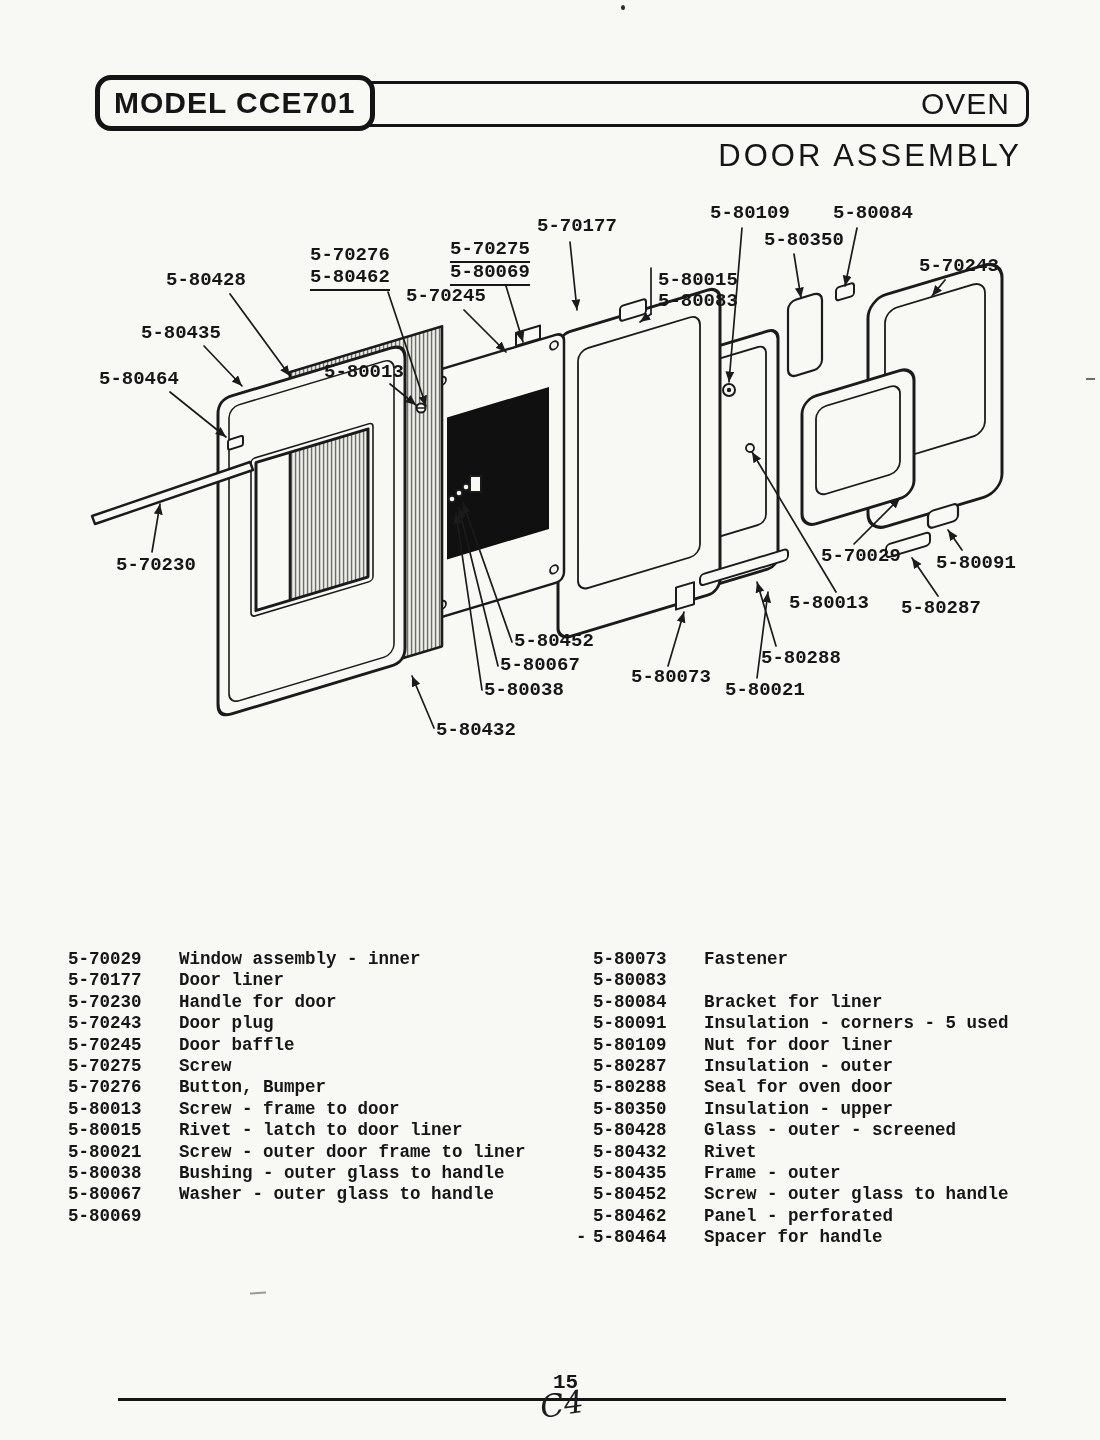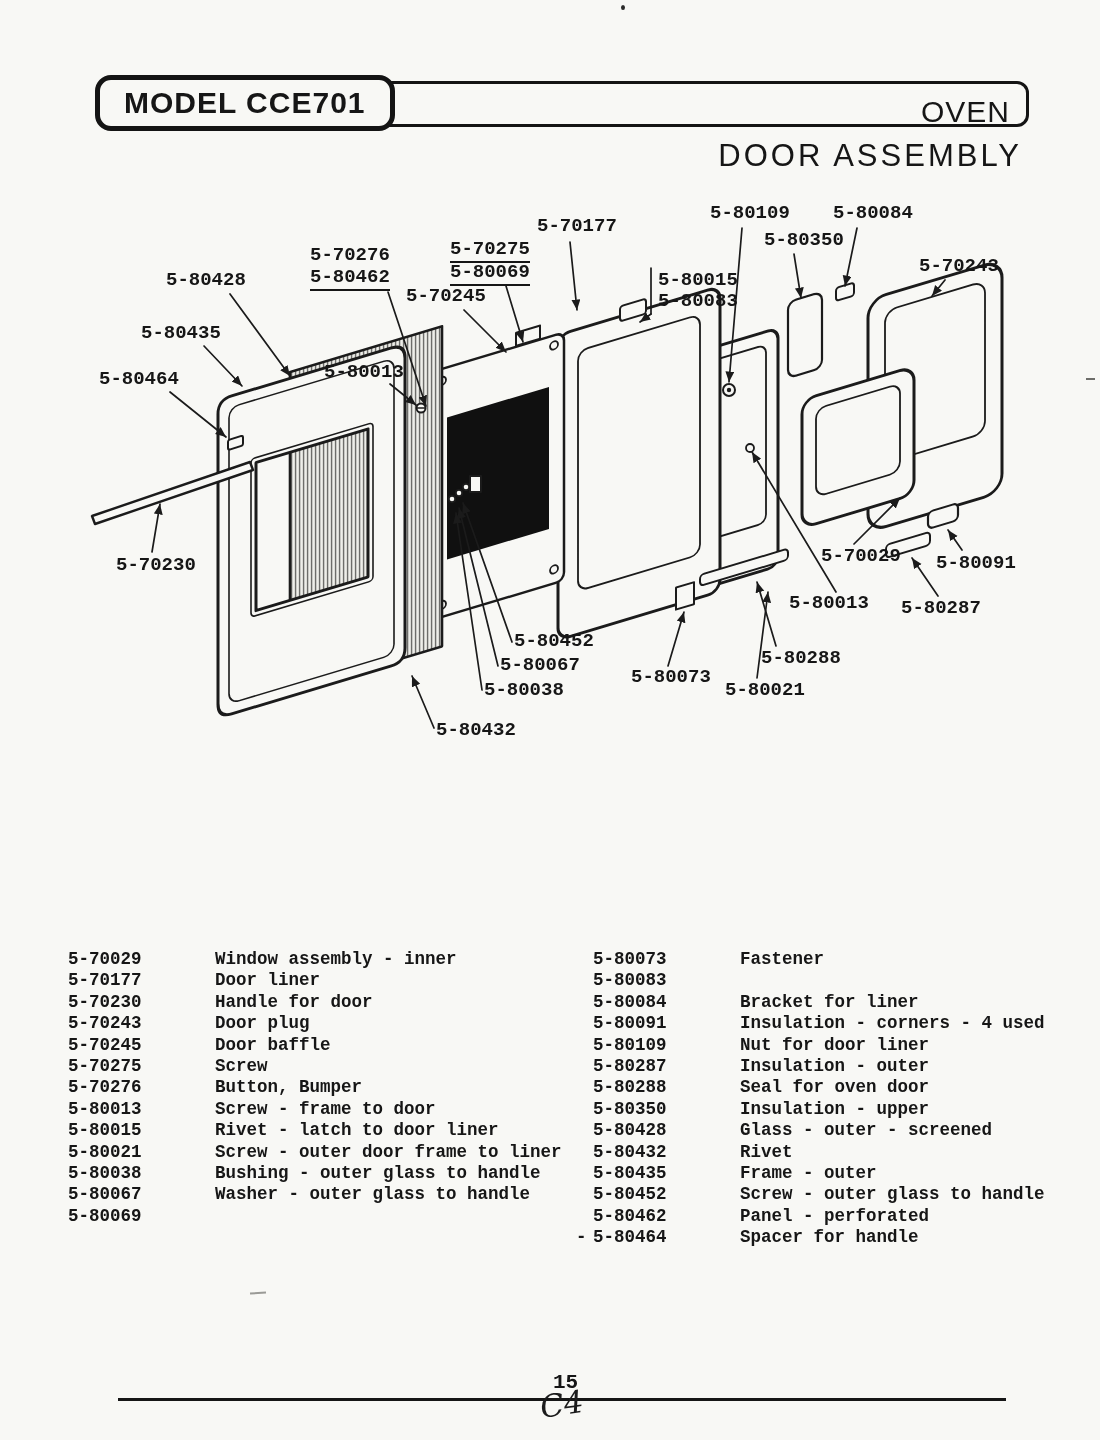--- a/index.html
+++ b/index.html
@@ -2,44 +2,44 @@
 <html><head>
 <meta charset="utf-8">
 <style>
   html,body{margin:0;padding:0;background:#e9e9e6;}
   .page{position:relative;width:1100px;height:1440px;background:#f8f8f5;color:#161616;
         font-family:"Liberation Sans",sans-serif;overflow:hidden;}
 
   
   .header-strip{position:absolute;left:97px;top:81px;width:926px;height:40px;
                 border:3px solid #141414;border-radius:12px;}
-  .model-box{position:absolute;left:-5px;top:-9px;height:46px;padding:0 24px;
+  .model-box{position:absolute;left:-5px;top:-9px;height:46px;padding:0 14px;
              border:5px solid #141414;border-radius:16px;background:#f8f8f5;
              display:flex;align-items:center;}
   .model-text{font-size:30px;font-weight:bold;letter-spacing:1px;white-space:nowrap;}
   .oven-label{position:absolute;right:16px;top:50%;transform:translateY(-50%);
-              font-size:30px;letter-spacing:1px;margin-top:8px;}
+              font-size:30px;letter-spacing:1px;}
   .assembly-title{position:absolute;right:78px;top:138px;font-size:31px;letter-spacing:3px;}
 
   
   .diagram{position:absolute;inset:0;}
   .art{position:absolute;left:0;top:0;}
   #callout-layer{position:absolute;inset:0;}
   .callout{position:absolute;font-family:"Liberation Mono",monospace;font-size:19px;
            font-weight:600;white-space:nowrap;color:#161616;}
   .callout.u{border-bottom:2px solid #161616;padding-bottom:1px;}
 
   
   .parts{position:absolute;top:949px;left:0;right:0;height:320px;}
   .col{position:absolute;top:0;}
   .part-row{position:relative;display:flex;height:21.4px;line-height:21.4px;
             font-family:"Liberation Mono",monospace;font-size:17.5px;font-weight:600;
             white-space:nowrap;}
   .part-num{flex:none;width:111px;}
-  .part-desc{flex:1;margin-left:36px;}
+  .part-desc{flex:1;}
   .part-prefix{position:absolute;left:-17px;top:0;}
 
   
   .footer-line{position:absolute;top:1398px;left:118px;width:888px;height:3px;background:#161616;}
   .page-num{position:absolute;top:1371px;left:553px;font-family:"Liberation Mono",monospace;
             font-size:21px;font-weight:600;}
   .hand-mark{position:absolute;top:1386px;left:540px;font-family:"DejaVu Serif",serif;
              font-style:italic;font-size:31px;transform:rotate(-8deg);color:#1c1c1c;}
 
   
@@ -273,21 +273,21 @@
         </div>
         <div class="part-row">
           <span class="part-num">5-80083</span>
         </div>
         <div class="part-row">
           <span class="part-num">5-80084</span>
           <span class="part-desc">Bracket for liner</span>
         </div>
         <div class="part-row">
           <span class="part-num">5-80091</span>
-          <span class="part-desc">Insulation - corners - 4 used</span>
+          <span class="part-desc">Insulation - corners - 5 used</span>
         </div>
         <div class="part-row">
           <span class="part-num">5-80109</span>
           <span class="part-desc">Nut for door liner</span>
         </div>
         <div class="part-row">
           <span class="part-num">5-80287</span>
           <span class="part-desc">Insulation - outer</span>
         </div>
         <div class="part-row">

